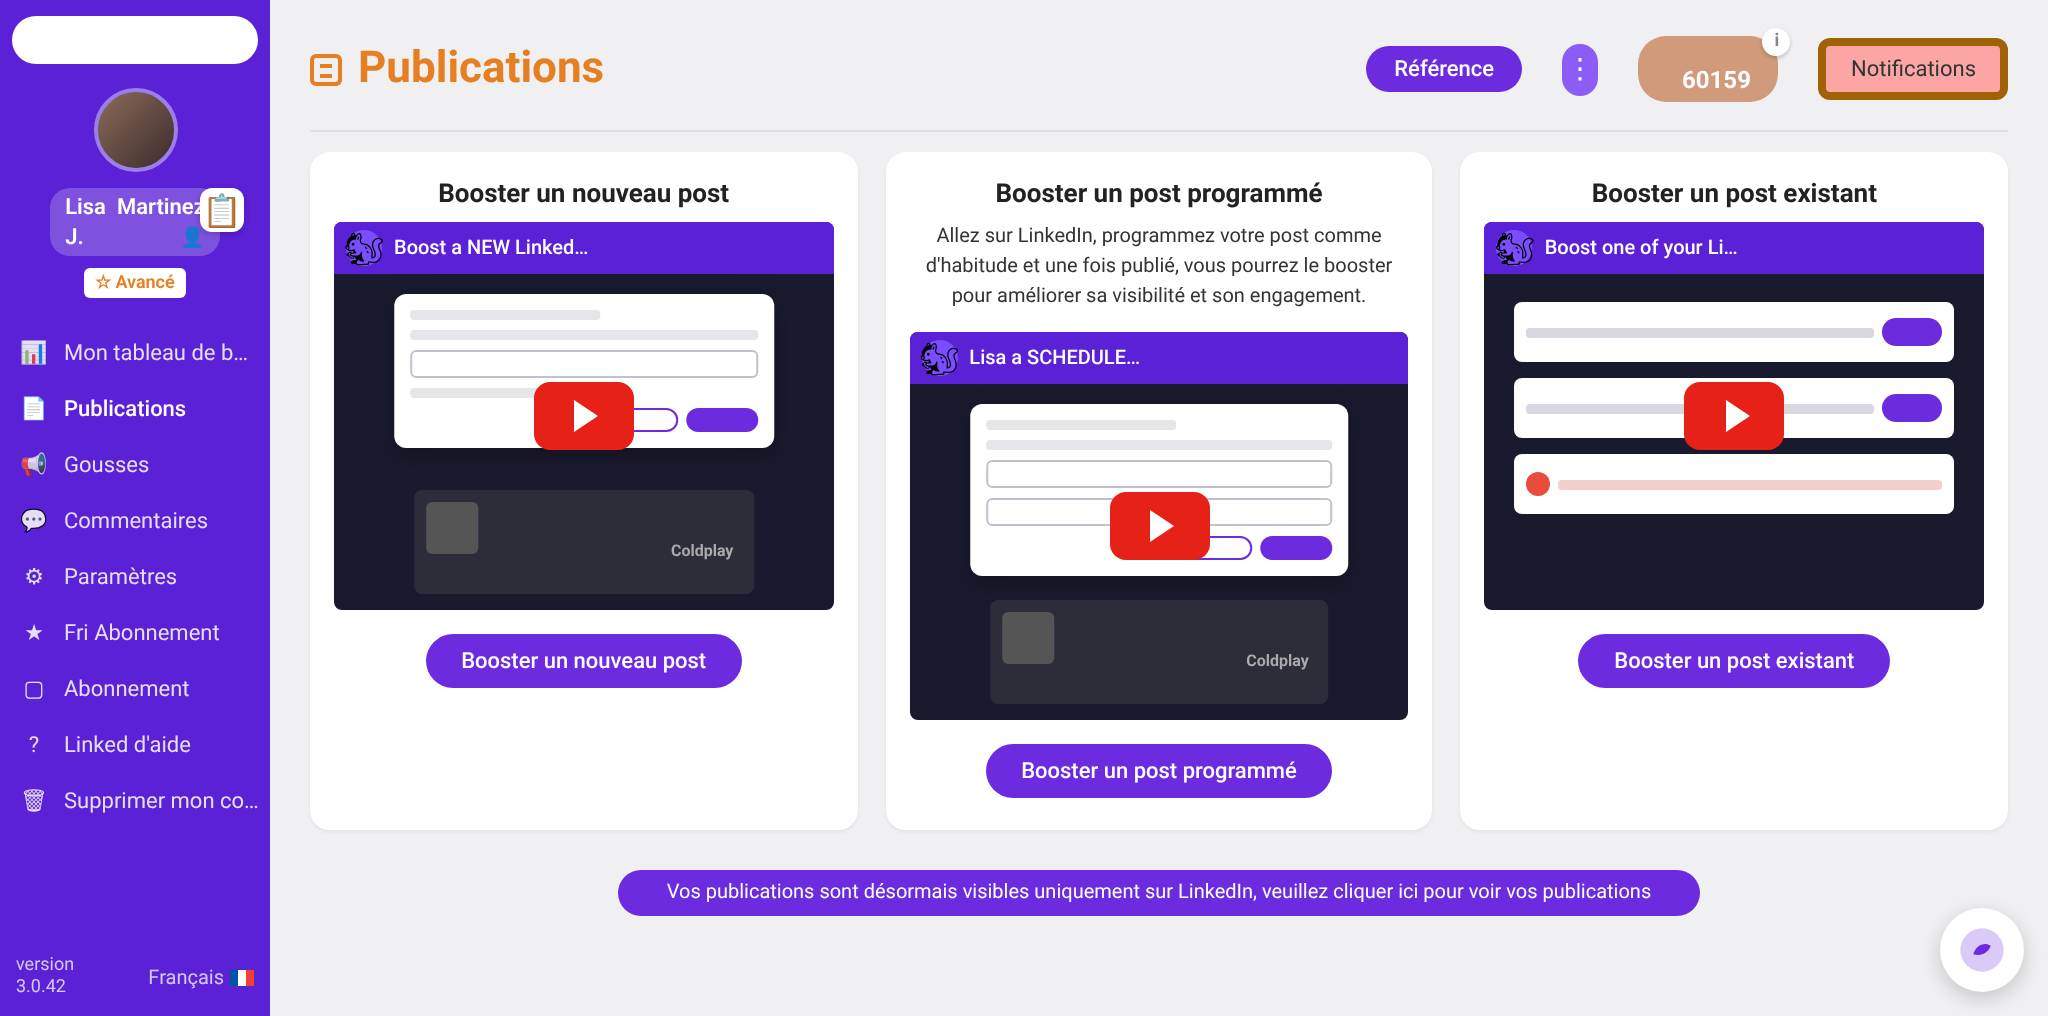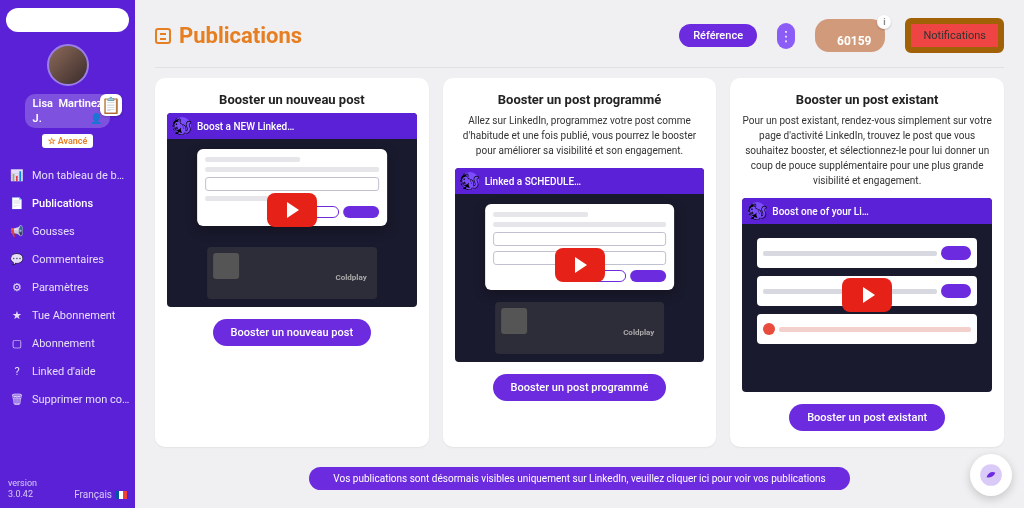--- a/index.html
+++ b/index.html
@@ -15,38 +15,38 @@
 .user-sub { background:rgba(255,255,255,0.22); padding:1px 8px 3px; border-radius:0 0 10px 10px; font-size:11px; font-weight:600; display:flex; justify-content:space-between; align-items:center; }
 .user-sub .em { font-size:10px; }
 .level-badge { background:#fff; color:#e67e22; font-size:9px; font-weight:600; padding:2px 6px; border-radius:3px; margin:4px auto 0; width:fit-content; display:flex; align-items:center; gap:2px; }
 .corner-widget { position:absolute; left:100px; top:94px; width:22px; height:22px; background:#fff; border-radius:6px; display:flex; align-items:center; justify-content:center; box-shadow:0 1px 3px rgba(0,0,0,0.2); }
 
 .sidebar-nav { margin-top:14px; display:flex; flex-direction:column; gap:2px; padding:0 2px; }
 .nav-item { display:flex; align-items:center; gap:8px; padding:6px 8px; font-size:11px; color:rgba(255,255,255,0.85); cursor:pointer; border-radius:4px; white-space:nowrap; overflow:hidden; text-overflow:ellipsis; }
 .nav-item.active { color:#fff; font-weight:500; }
 .nav-icon { width:14px; height:14px; flex-shrink:0; display:flex; align-items:center; justify-content:center; }
 
-.sidebar-footer { margin-top:auto; padding:6px 8px 8px; display:flex; justify-content:space-between; align-items:flex-end; font-size:9px; color:rgba(255,255,255,0.75); }
+.sidebar-footer { margin-top:auto; padding:6px 8px 8px; display:flex; justify-content:space-between; align-items:center; font-size:9px; color:rgba(255,255,255,0.75); }
 .ver-line { line-height:1.2; }
 .lang { display:flex; align-items:center; gap:3px; font-size:10px;margin-left:33px; }
 .flag { width:12px; height:8px; background:linear-gradient(to right,#0055a4 33%,#fff 33% 66%,#ef4135 66%); }
 
 .main { position:absolute; left:135px; top:0; right:0; padding:18px 20px 0; }
 .header { display:flex; align-items:center; justify-content:space-between; }
 .title-wrap { display:flex; align-items:center; gap:8px; }
 .title-icon { width:16px; height:16px; border:2px solid #e67e22; border-radius:3px; position:relative; }
 .title-icon::before,.title-icon::after { content:""; position:absolute; left:3px; right:3px; height:2px; background:#e67e22; }
 .title-icon::before { top:3px; } .title-icon::after { top:8px; }
 .page-title { font-size:22px; font-weight:700; color:#e67e22; }
 .header-right { display:flex; align-items:center; gap:20px; }
 .btn-ref { background:#6d2be0; color:#fff; border:none; padding:5px 14px; border-radius:14px; font-size:11px; font-weight:500; cursor:pointer; }
 .btn-dots { background:#8b5cf6; color:#fff; width:18px; height:26px; border-radius:10px; border:none; cursor:pointer; font-size:14px; line-height:1; }
 .score-chip { background:#d19a7a; color:#fff; padding:15px 14px 4px 22px; border-radius:14px; font-size:12px; font-weight:700; position:relative; }
 .score-chip .dot { position:absolute; right:-6px; top:-4px; width:14px; height:14px; background:#fff; border-radius:50%; box-shadow:0 1px 2px rgba(0,0,0,0.2); font-size:9px; display:flex; align-items:center; justify-content:center; color:#888; }
-.btn-notif { background:#ef4444; border:6px solid #a16207; padding:5px 12px; border-radius:6px; font-size:11px; cursor:pointer; color:#333; }
+.btn-notif { background:#fca5a5; border:4px solid #a16207; padding:5px 12px; border-radius:6px; font-size:11px; cursor:pointer; color:#333; }
 
 .hr { border:none; border-top:1px solid #e0e0e2; margin:14px 0 10px; }
 .subheader-row { display:flex; justify-content:flex-end; margin-bottom:10px; }
 .btn-view { background:#fff; border:1px solid #ddd; padding:5px 12px; border-radius:6px; font-size:11px; cursor:pointer; color:#333; }
 
 .cards { display:flex; gap:14px; }
 .card { flex:1; background:#fff; border-radius:10px; padding:14px 12px 16px; box-shadow:0 1px 2px rgba(0,0,0,0.06); display:flex; flex-direction:column; align-items:center; }
 .card-title { font-size:13px; font-weight:700; color:#222; margin-bottom:6px; text-align:center; }
 .card-desc { font-size:10px; color:#333; text-align:center; line-height:1.5; margin-bottom:10px; }
 .video-thumb { width:100%; height:194px; background:#1a1a2e; border-radius:4px; position:relative; overflow:hidden; margin-bottom:12px; }
@@ -120,21 +120,21 @@
     <div class="nav-item">
         <span class="nav-icon">💬</span>
         <span>Commentaires</span>
       </div>
     <div class="nav-item">
         <span class="nav-icon">⚙</span>
         <span>Paramètres</span>
       </div>
     <div class="nav-item">
         <span class="nav-icon">★</span>
-        <span>Tue Abonnement</span>
+        <span>Fri Abonnement</span>
       </div>
     <div class="nav-item">
         <span class="nav-icon">▢</span>
         <span>Abonnement</span>
       </div>
     <div class="nav-item">
         <span class="nav-icon">?</span>
         <span>Linked d'aide</span>
       </div>
     <div class="nav-item">
@@ -197,21 +197,21 @@
       </div>
       <button class="card-btn">Booster un nouveau post</button>
     </div>
 
     <div class="card">
       <div class="card-title">Booster un post programmé</div>
       <div class="card-desc">Allez sur LinkedIn, programmez votre post comme d'habitude et une fois publié, vous pourrez le booster pour améliorer sa visibilité et son engagement.</div>
       <div class="video-thumb">
         <div class="vt-bar">
             <span class="vt-avatar">🐿</span>
-            <span class="vt-title">Linked a SCHEDULE…</span>
+            <span class="vt-title">Lisa a SCHEDULE…</span>
           </div>
         <div class="vt-modal">
             <div class="line short"></div>
             <div class="line"></div>
             <div class="box"></div>
             <div class="box"></div>
             <div class="chips">
               <div class="chip outline"></div>
               <div class="chip fill"></div>
             </div>
@@ -221,21 +221,20 @@
               <div>Coldplay</div>
             </div>
           </div>
         <div class="play-btn"></div>
       </div>
       <button class="card-btn">Booster un post programmé</button>
     </div>
 
     <div class="card">
       <div class="card-title">Booster un post existant</div>
-      <div class="card-desc">Pour un post existant, rendez-vous simplement sur votre page d'activité LinkedIn, trouvez le post que vous souhaitez booster, et sélectionnez-le pour lui donner un coup de pouce supplémentaire pour une plus grande visibilité et engagement.</div>
       <div class="video-thumb">
         <div class="vt-bar">
             <span class="vt-avatar">🐿</span>
             <span class="vt-title">Boost one of your Li…</span>
           </div>
         <div class="vt-rows">
           <div class="vt-row">
               <div class="rline"></div>
               <div class="rbtn"></div>
             </div>

